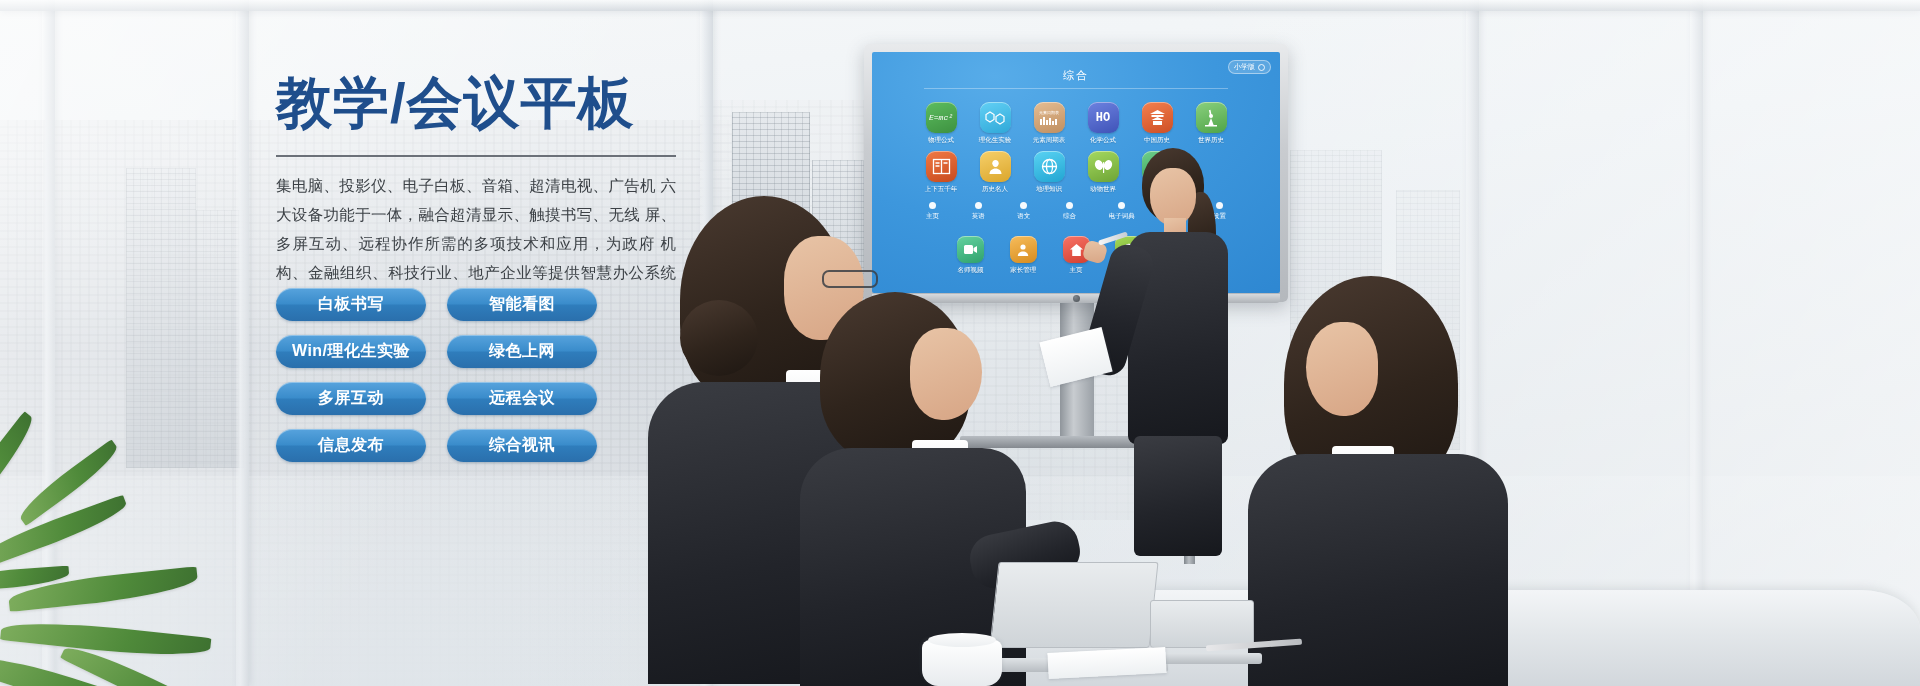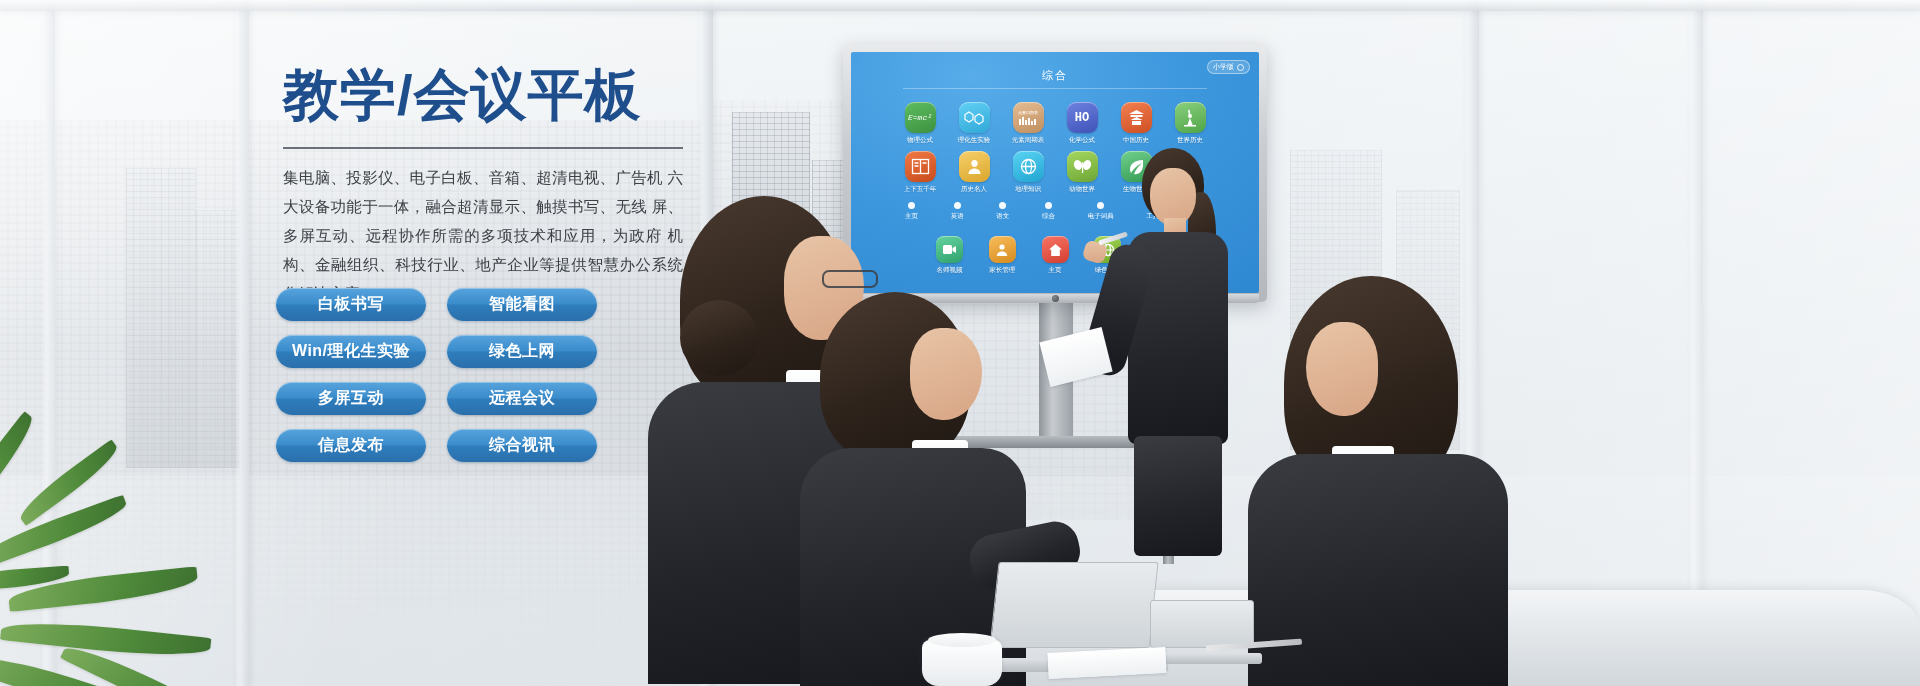--- a/index.html
+++ b/index.html
@@ -84,21 +84,21 @@
   .plant { position: absolute; left: -30px; bottom: -20px; width: 320px; height: 260px; }
   .leaf {
     position: absolute;
     background: linear-gradient(110deg, #7fae5e, #4f8a3a 60%, #3d7030);
     border-radius: 60% 5% 60% 5%;
     transform-origin: 0% 100%;
     box-shadow: 0 1px 3px rgba(0,0,0,.12);
   }
 
   
-  .copy { position: absolute; left: 276px; top: 64px; width: 420px; margin-left: 7px; }
+  .copy { position: absolute; left: 276px; top: 72px; width: 420px; }
   .headline {
     font-size: 56px; font-weight: bold; color: #1f4e8c;
     letter-spacing: 1px; line-height: 1.12; white-space: nowrap;
   }
   .rule { width: 400px; height: 2px; background: #6b7078; margin: 20px 0 14px 0; }
   .body-copy {
     font-size: 15.5px; line-height: 29px; color: #3c4146;
     text-align: justify; width: 400px;
   }
 
@@ -115,21 +115,21 @@
     color: #ffffff;
     font-size: 16px; font-weight: bold;
     display: flex; align-items: center; justify-content: center;
     letter-spacing: .5px;
     box-shadow: 0 1px 3px rgba(20,60,100,.28), inset 0 1px 0 rgba(255,255,255,.35);
     cursor: pointer;
     white-space: nowrap;
   }
 
   
-  .tv-wrap { position: absolute; left: 843px; top: 44px; width: 424px; height: 258px; }
+  .tv-wrap { position: absolute; left: 864px; top: 44px; width: 424px; height: 258px; }
   .tv-bezel {
     position: absolute; inset: 0;
     border-radius: 5px;
     background: linear-gradient(180deg, #e8eaec 0%, #c9ccd0 40%, #b4b8bd 100%);
     padding: 8px 8px 9px 8px;
     box-shadow: 0 6px 18px rgba(60,70,80,.28);
   }
   .tv-screen {
     position: relative; width: 100%; height: 100%;
     border-radius: 2px;

